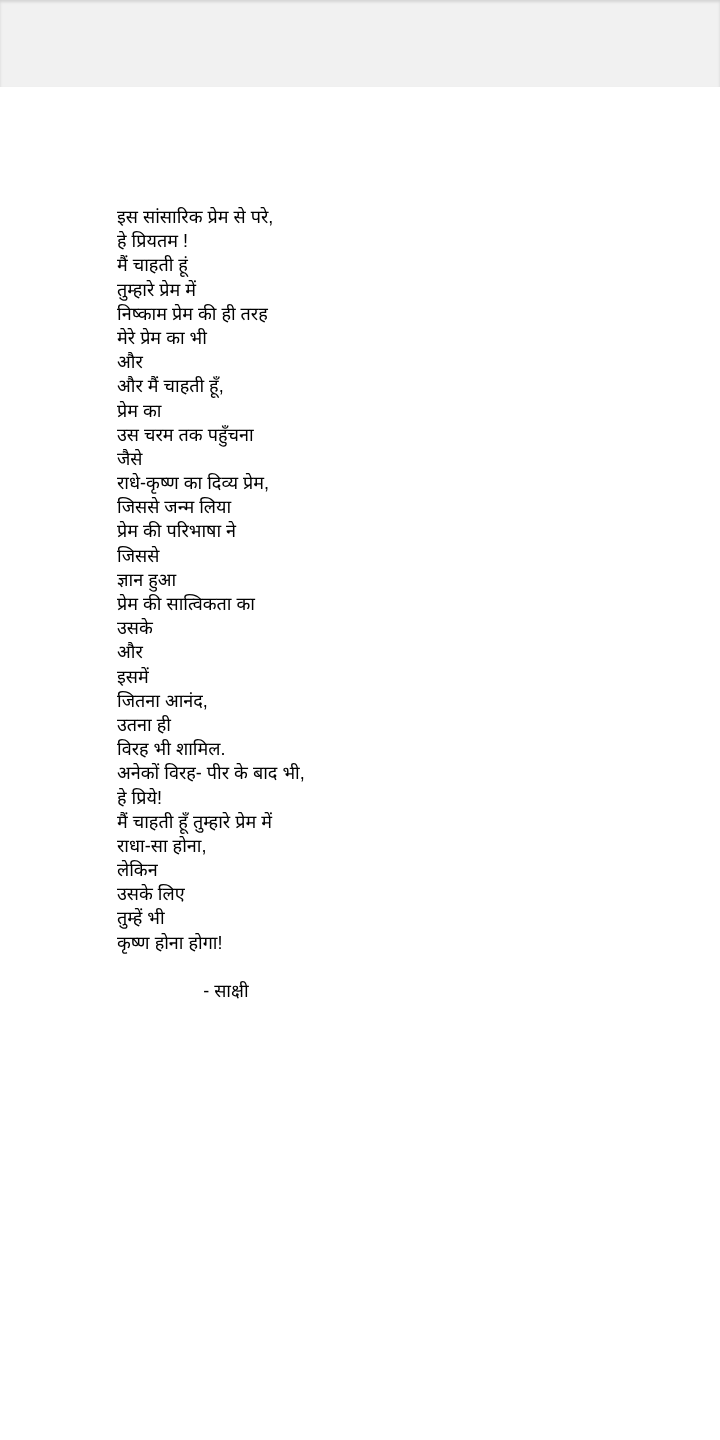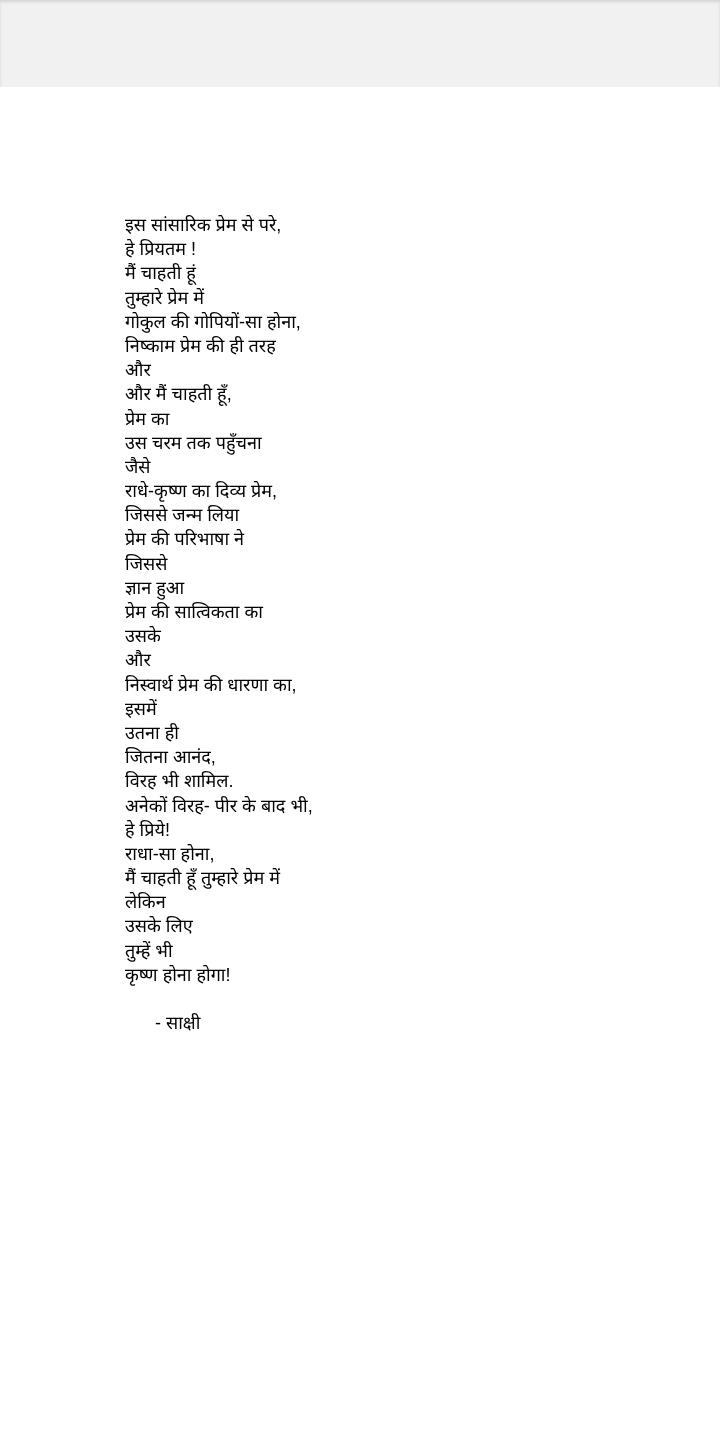--- a/index.html
+++ b/index.html
@@ -28,73 +28,73 @@
       background: #ffffff;
     }
     .poem {
       position: absolute;
       left: 117px;
       top: 118px;
       font-family: "Liberation Sans", "DejaVu Sans", sans-serif;
       font-size: 18px;
       color: #000000;
       line-height: 24.2px;
-      margin: 8px;
+      margin: 0;
       padding: 0;
     }
     .poem-line {
       display: block;
       white-space: nowrap;
       height: 24.2px;
     }
     .blank-line {
       display: block;
       height: 24.2px;
     }
     .signature {
       display: block;
       white-space: pre;
       height: 24.2px;
+      text-align: center;
     }
   </style>
 </head>
 <body>
 
 <div class="top-bar"></div>
 
 <div class="page">
   <div class="poem">
     <span class="poem-line">इस सांसारिक प्रेम से परे,</span>
     <span class="poem-line">हे प्रियतम !</span>
     <span class="poem-line">मैं चाहती हूं</span>
     <span class="poem-line">तुम्हारे प्रेम में</span>
-    <span class="poem-line">गोकुल की गोपियों-सा होना,</span>
     <span class="poem-line">निष्काम प्रेम की ही तरह</span>
+    <span class="poem-line">मेरे प्रेम का भी</span>
     <span class="poem-line">और</span>
     <span class="poem-line">और मैं चाहती हूँ,</span>
     <span class="poem-line">प्रेम का</span>
     <span class="poem-line">उस चरम तक पहुँचना</span>
     <span class="poem-line">जैसे</span>
     <span class="poem-line">राधे-कृष्ण का दिव्य प्रेम,</span>
     <span class="poem-line">जिससे जन्म लिया</span>
     <span class="poem-line">प्रेम की परिभाषा ने</span>
     <span class="poem-line">जिससे</span>
     <span class="poem-line">ज्ञान हुआ</span>
     <span class="poem-line">प्रेम की सात्विकता का</span>
     <span class="poem-line">उसके</span>
     <span class="poem-line">और</span>
-    <span class="poem-line">निस्वार्थ प्रेम की धारणा का,</span>
     <span class="poem-line">इसमें</span>
+    <span class="poem-line">जितना आनंद,</span>
     <span class="poem-line">उतना ही</span>
-    <span class="poem-line">जितना आनंद,</span>
     <span class="poem-line">विरह भी शामिल.</span>
     <span class="poem-line">अनेकों विरह- पीर के बाद भी,</span>
     <span class="poem-line">हे प्रिये!</span>
+    <span class="poem-line">मैं चाहती हूँ तुम्हारे प्रेम में</span>
     <span class="poem-line">राधा-सा होना,</span>
-    <span class="poem-line">मैं चाहती हूँ तुम्हारे प्रेम में</span>
     <span class="poem-line">लेकिन</span>
     <span class="poem-line">उसके लिए</span>
     <span class="poem-line">तुम्हें भी</span>
     <span class="poem-line">कृष्ण होना होगा!</span>
     <span class="blank-line"></span>
     <span class="signature">      - साक्षी</span>
   </div>
 </div>
 
 </body></html>

